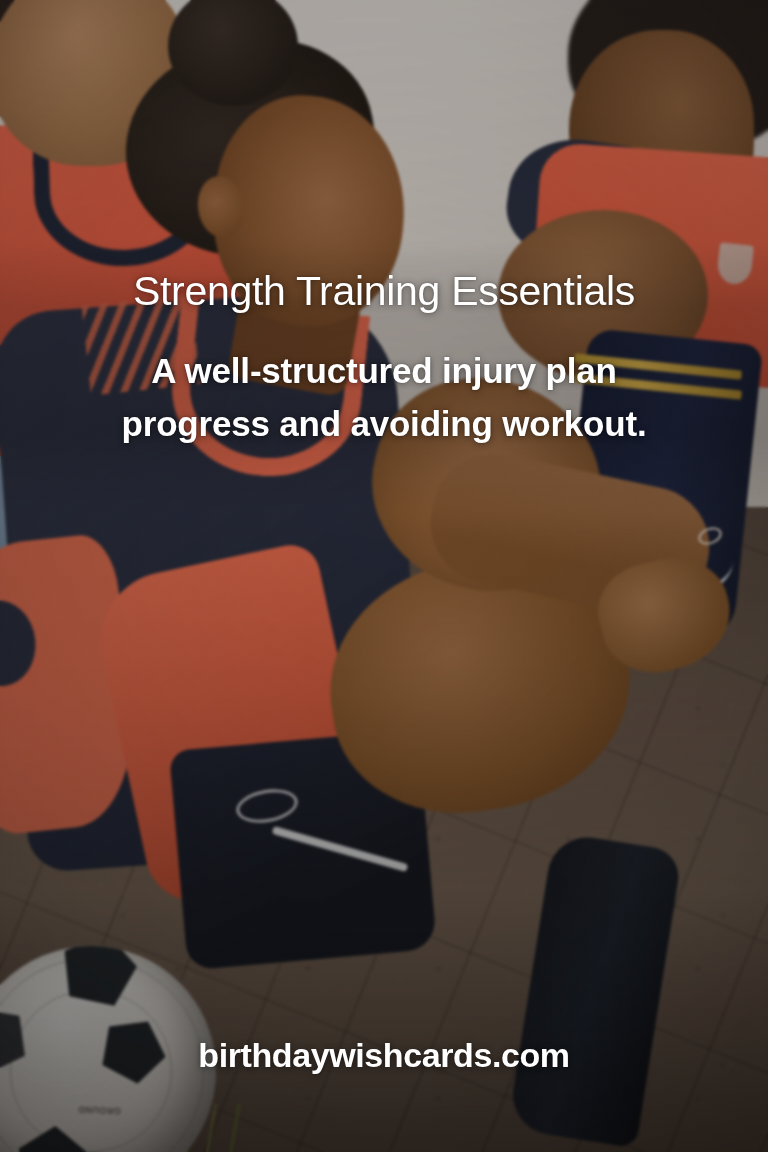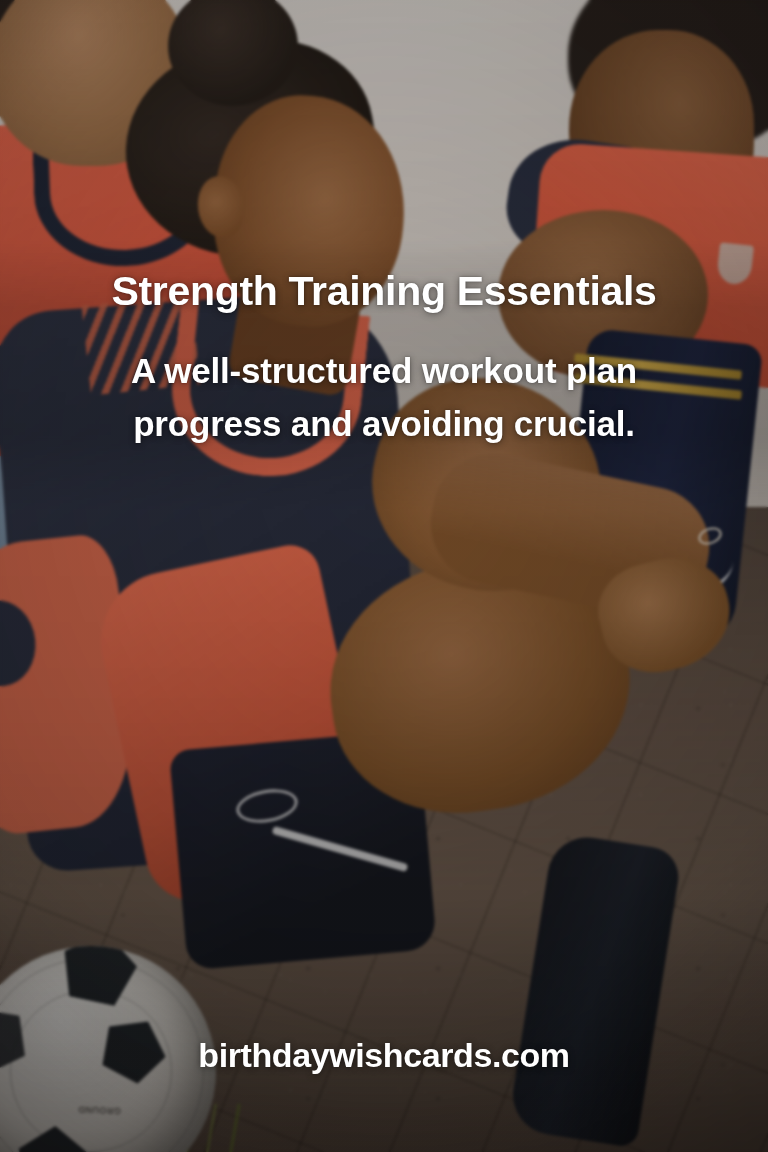--- a/index.html
+++ b/index.html
@@ -395,21 +395,21 @@
     align-items: center;
   }
 
   .headline {
     position: absolute;
     top: 270px;
     left: 0; right: 0;
     text-align: center;
     color: #ffffff;
     font-family: "Liberation Sans", sans-serif;
-    font-weight: bold;
+    font-weight: normal;
     font-size: 41px;
     letter-spacing: -0.3px;
     line-height: 1.06;
     text-shadow: 0 1px 7px rgba(0,0,0,.45), 0 0 2px rgba(0,0,0,.3);
     padding: 0 26px;
   }
 
   .subhead {
     position: absolute;
     top: 344px;
@@ -502,20 +502,20 @@
     <div class="photo-soften"></div>
     <div class="photo-grade"></div>
     <div class="text-scrim"></div>
   </div>
 
   <div class="overlay">
 
     <div class="headline">Strength Training Essentials</div>
 
     <div class="subhead">
-      <span class="ln">A well-structured workout plan</span>
-      <span class="ln">progress and avoiding crucial.</span>
+      <span class="ln">A well-structured injury plan</span>
+      <span class="ln">progress and avoiding workout.</span>
     </div>
 
     <div class="footer">birthdaywishcards.com</div>
   </div>
 
 </div>
 
 </body></html>

